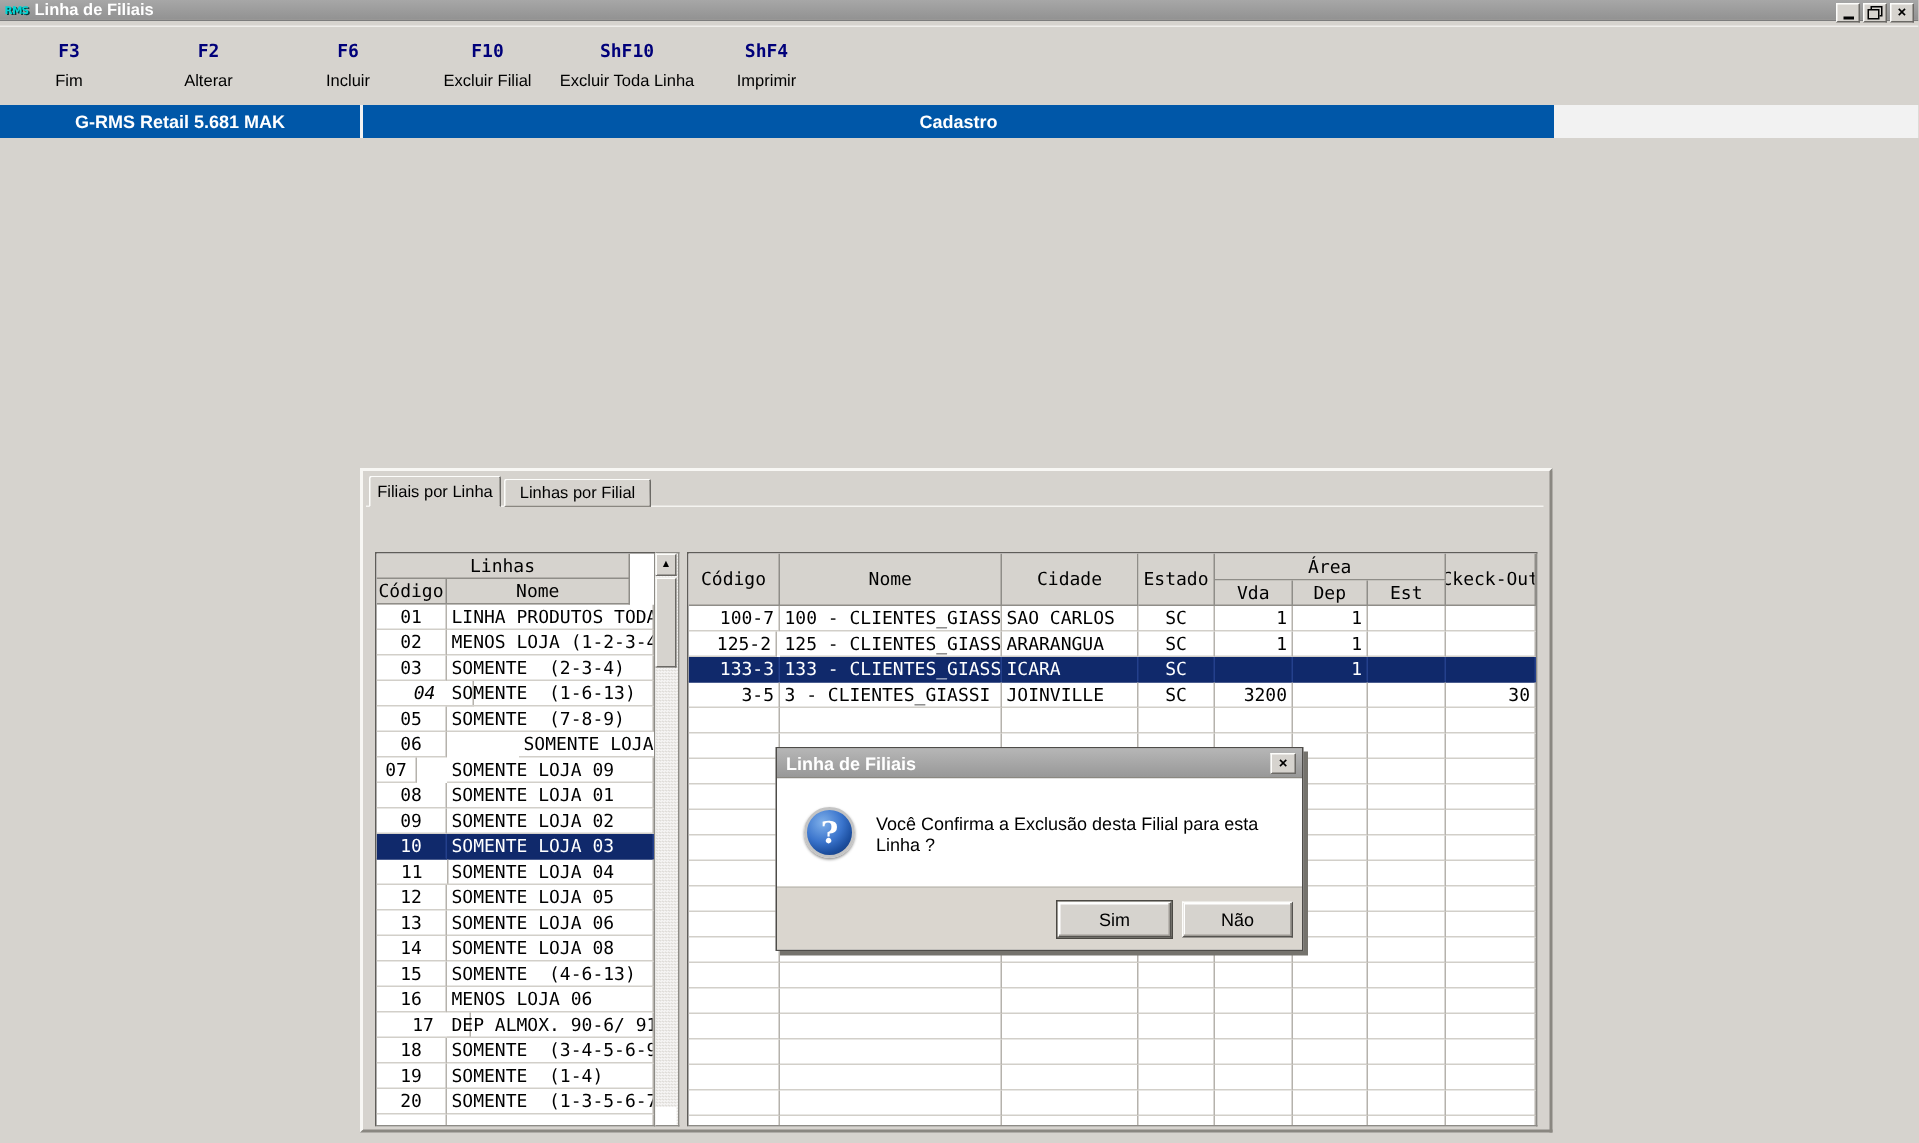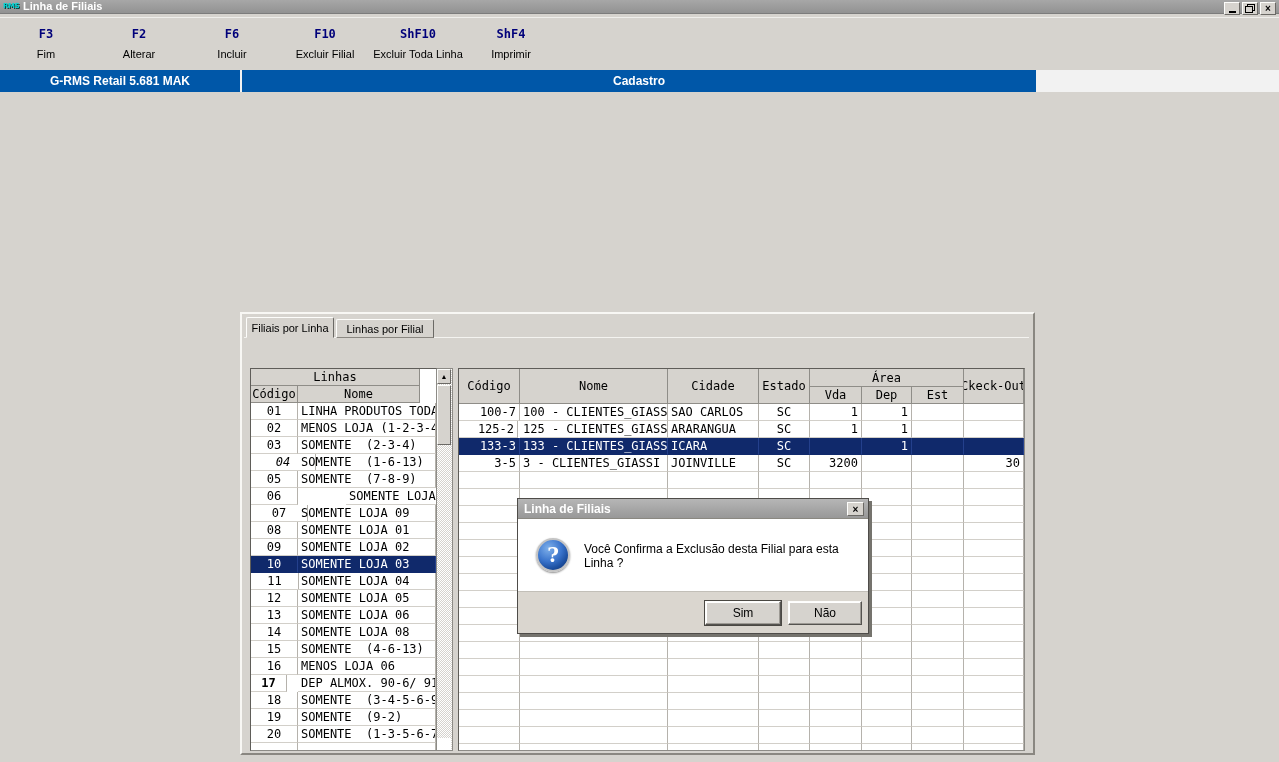--- a/index.html
+++ b/index.html
@@ -9,21 +9,21 @@
     background:#d6d3ce;
     position:relative;
     overflow:hidden;
     color:#000;
   }
   
   .titlebar {
     position:absolute; left:0; top:0; width:1279px; height:14px;
     background:linear-gradient(#a7a7a7,#929292);
     border-bottom:1px solid #7c7c7c;
-    display:flex; 
+    display:flex; align-items:center;
   }
   .app-icon {
     width:16px; height:12px; margin:0 4px 0 3px;
     font:bold 7px "DejaVu Sans", sans-serif; color:#00d4d4;
     text-shadow:1px 1px 0 #003b3b; letter-spacing:-0.5px;
     display:flex; align-items:center; justify-content:center;
   }
   .titlebar-text { color:#fff; font-weight:bold; font-size:11px; }
   .win-controls { position:absolute; right:3px; top:2px; display:flex; gap:2px; }
   .win-btn {
@@ -241,21 +241,21 @@
         </div>
         <div class="row">
           <div class="cell al-c" style="left: 0px; width: 47px;">05</div>
           <div class="cell al-l" style="left: 47px; width: 138px;">SOMENTE  (7-8-9)</div>
         </div>
         <div class="row">
           <div class="cell al-c" style="left: 0px; width: 47px;">06</div>
           <div class="cell al-l" style="left: 47px; width: 138px; margin-left: 48px;">SOMENTE LOJA 07</div>
         </div>
         <div class="row">
-          <div class="cell al-c" style="left: 0px; width: 57px;">07</div>
+          <div class="cell al-c" style="left: 0px; width: 27px;">07</div>
           <div class="cell al-l" style="left: 47px; width: 138px;">SOMENTE LOJA 09</div>
         </div>
         <div class="row">
           <div class="cell al-c" style="left: 0px; width: 47px;">08</div>
           <div class="cell al-l" style="left: 47px; width: 138px;">SOMENTE LOJA 01</div>
         </div>
         <div class="row">
           <div class="cell al-c" style="left: 0px; width: 47px;">09</div>
           <div class="cell al-l" style="left: 47px; width: 138px;">SOMENTE LOJA 02</div>
         </div>
@@ -281,30 +281,30 @@
         </div>
         <div class="row">
           <div class="cell al-c" style="left: 0px; width: 47px;">15</div>
           <div class="cell al-l" style="left: 47px; width: 138px;">SOMENTE  (4-6-13)</div>
         </div>
         <div class="row">
           <div class="cell al-c" style="left: 0px; width: 47px;">16</div>
           <div class="cell al-l" style="left: 47px; width: 138px;">MENOS LOJA 06</div>
         </div>
         <div class="row">
-          <div class="cell al-c" style="left: 0px; width: 36px; font-weight: bold;">17</div>
+          <div class="cell al-c" style="left: 0px; width: 63px;">17</div>
           <div class="cell al-l" style="left: 47px; width: 138px;">DEP ALMOX. 90-6/ 91</div>
         </div>
         <div class="row">
           <div class="cell al-c" style="left: 0px; width: 47px;">18</div>
           <div class="cell al-l" style="left: 47px; width: 138px;">SOMENTE  (3-4-5-6-9-</div>
         </div>
         <div class="row">
           <div class="cell al-c" style="left: 0px; width: 47px;">19</div>
-          <div class="cell al-l" style="left: 47px; width: 138px;">SOMENTE  (9-2)</div>
+          <div class="cell al-l" style="left: 47px; width: 138px;">SOMENTE  (1-4)</div>
         </div>
         <div class="row">
           <div class="cell al-c" style="left: 0px; width: 47px;">20</div>
           <div class="cell al-l" style="left: 47px; width: 138px;">SOMENTE  (1-3-5-6-7-</div>
         </div>
         <div class="row">
           <div class="cell al-c" style="left: 0px; width: 47px;"></div>
           <div class="cell al-l" style="left: 47px; width: 138px;"></div>
         </div>
       </div>

